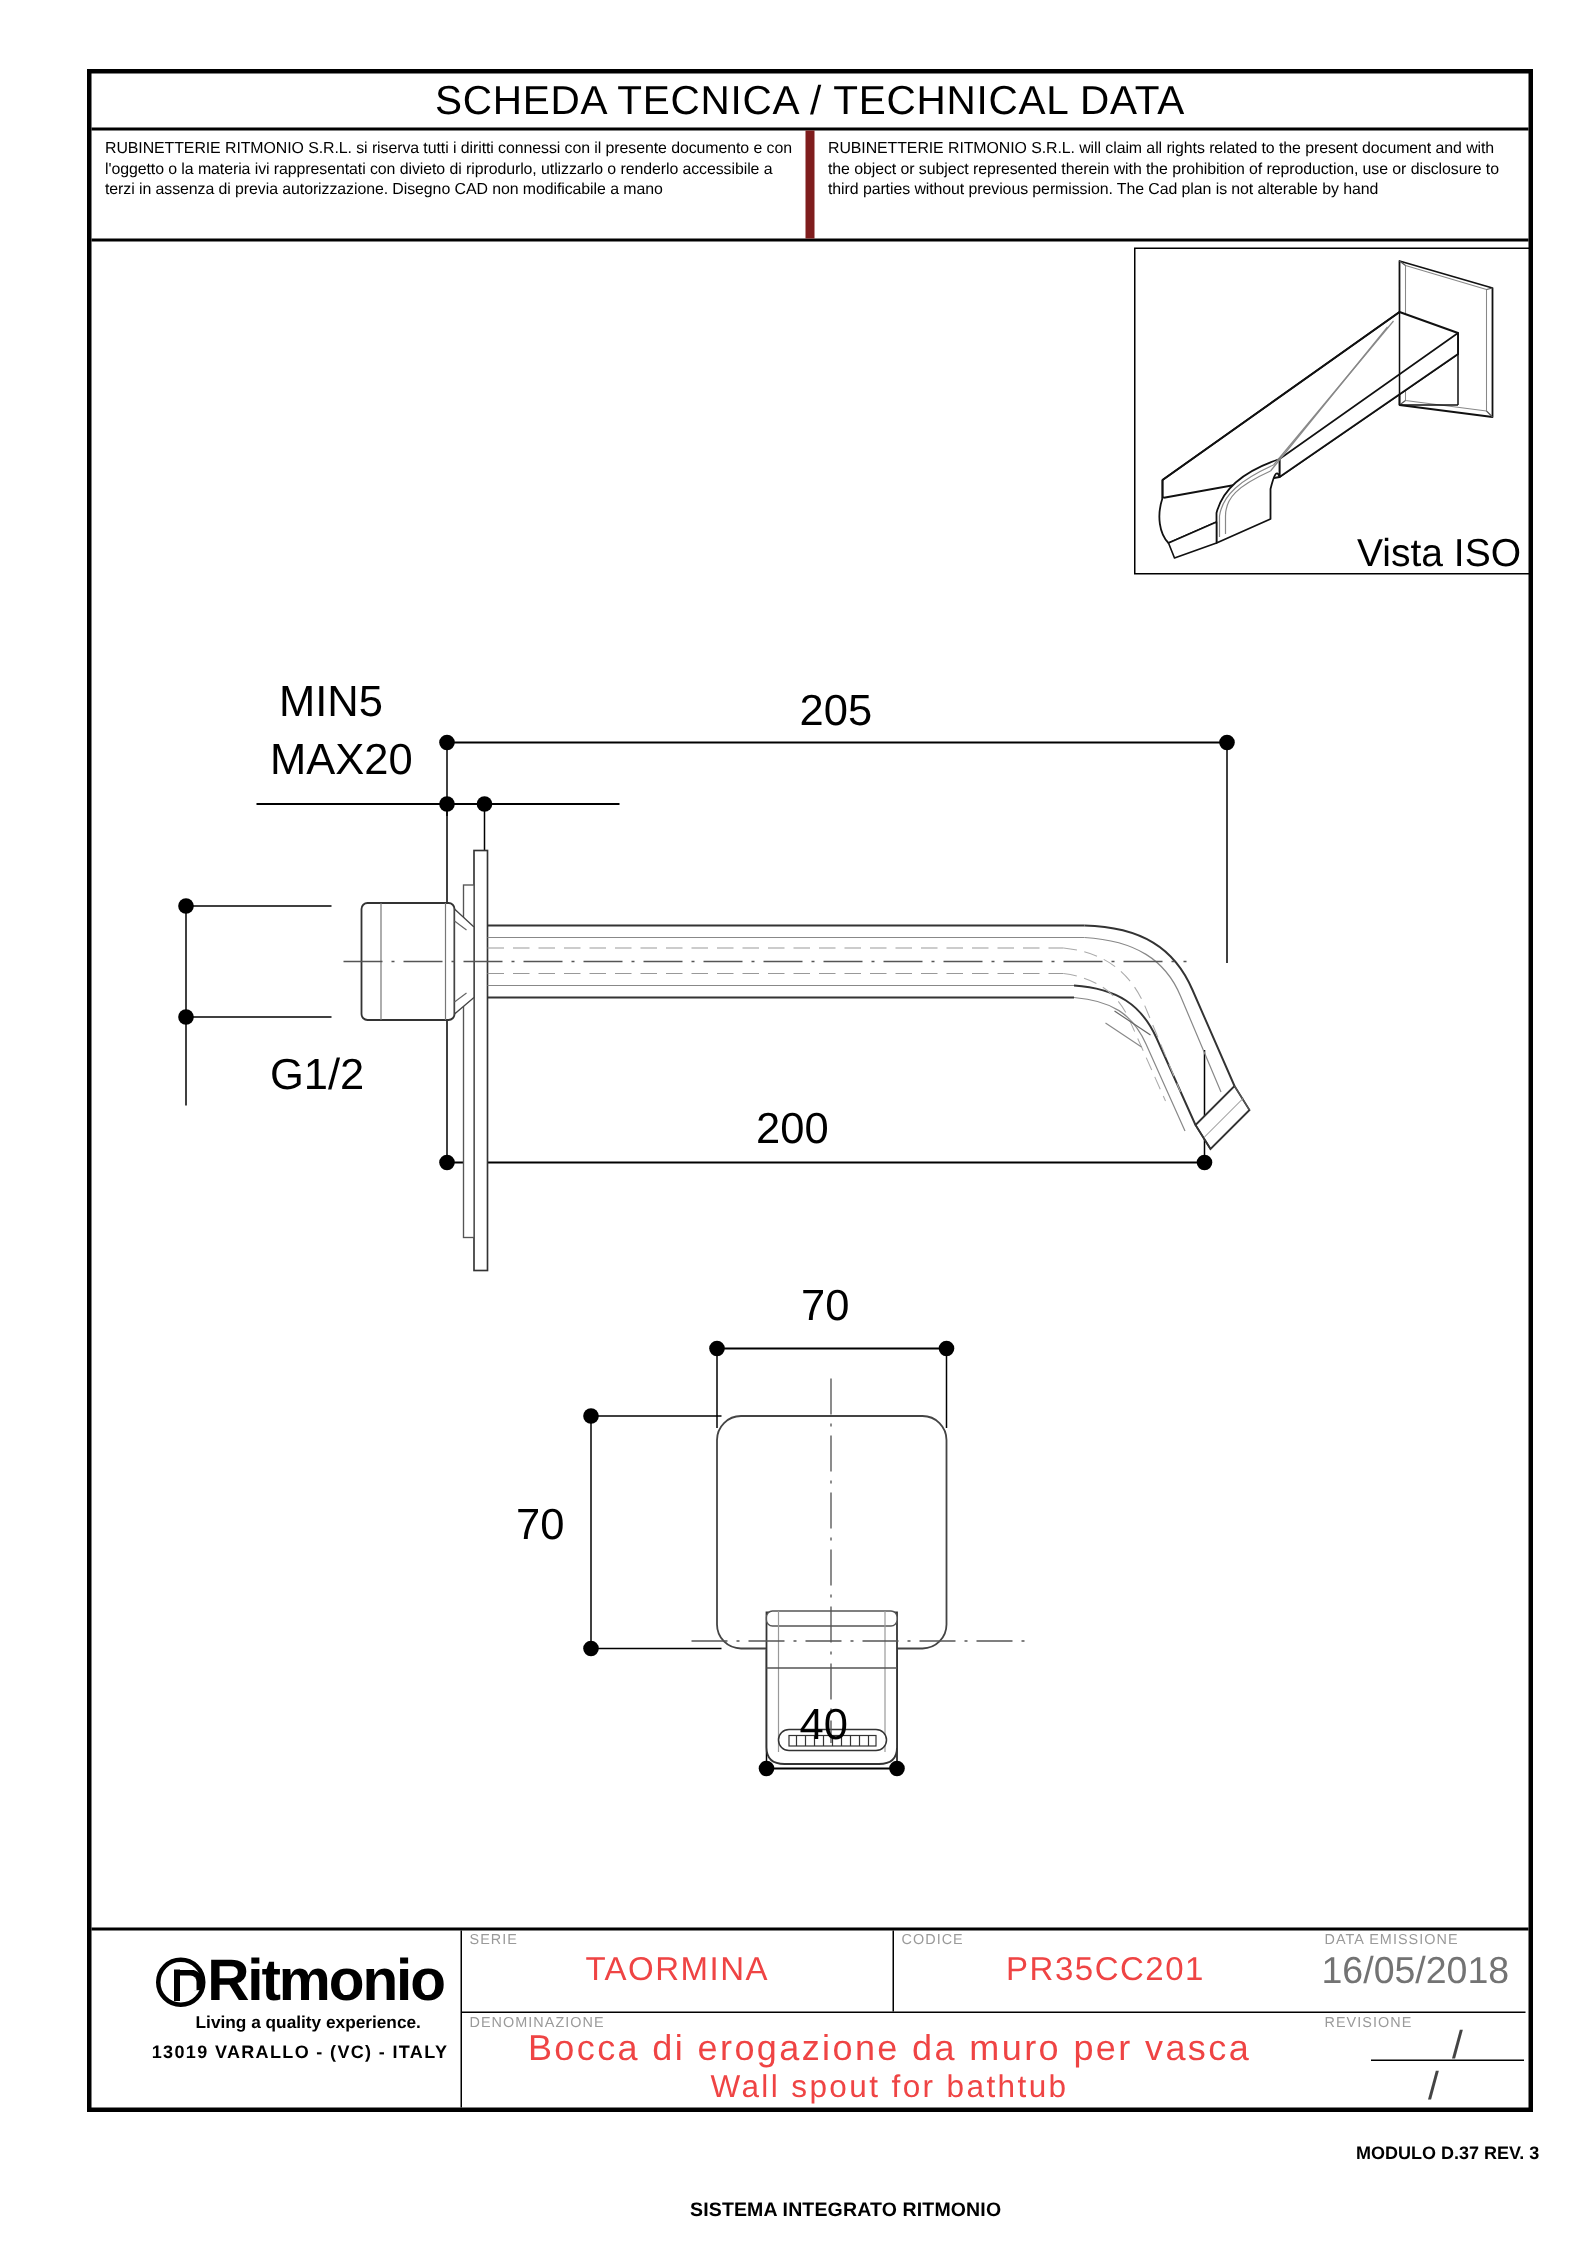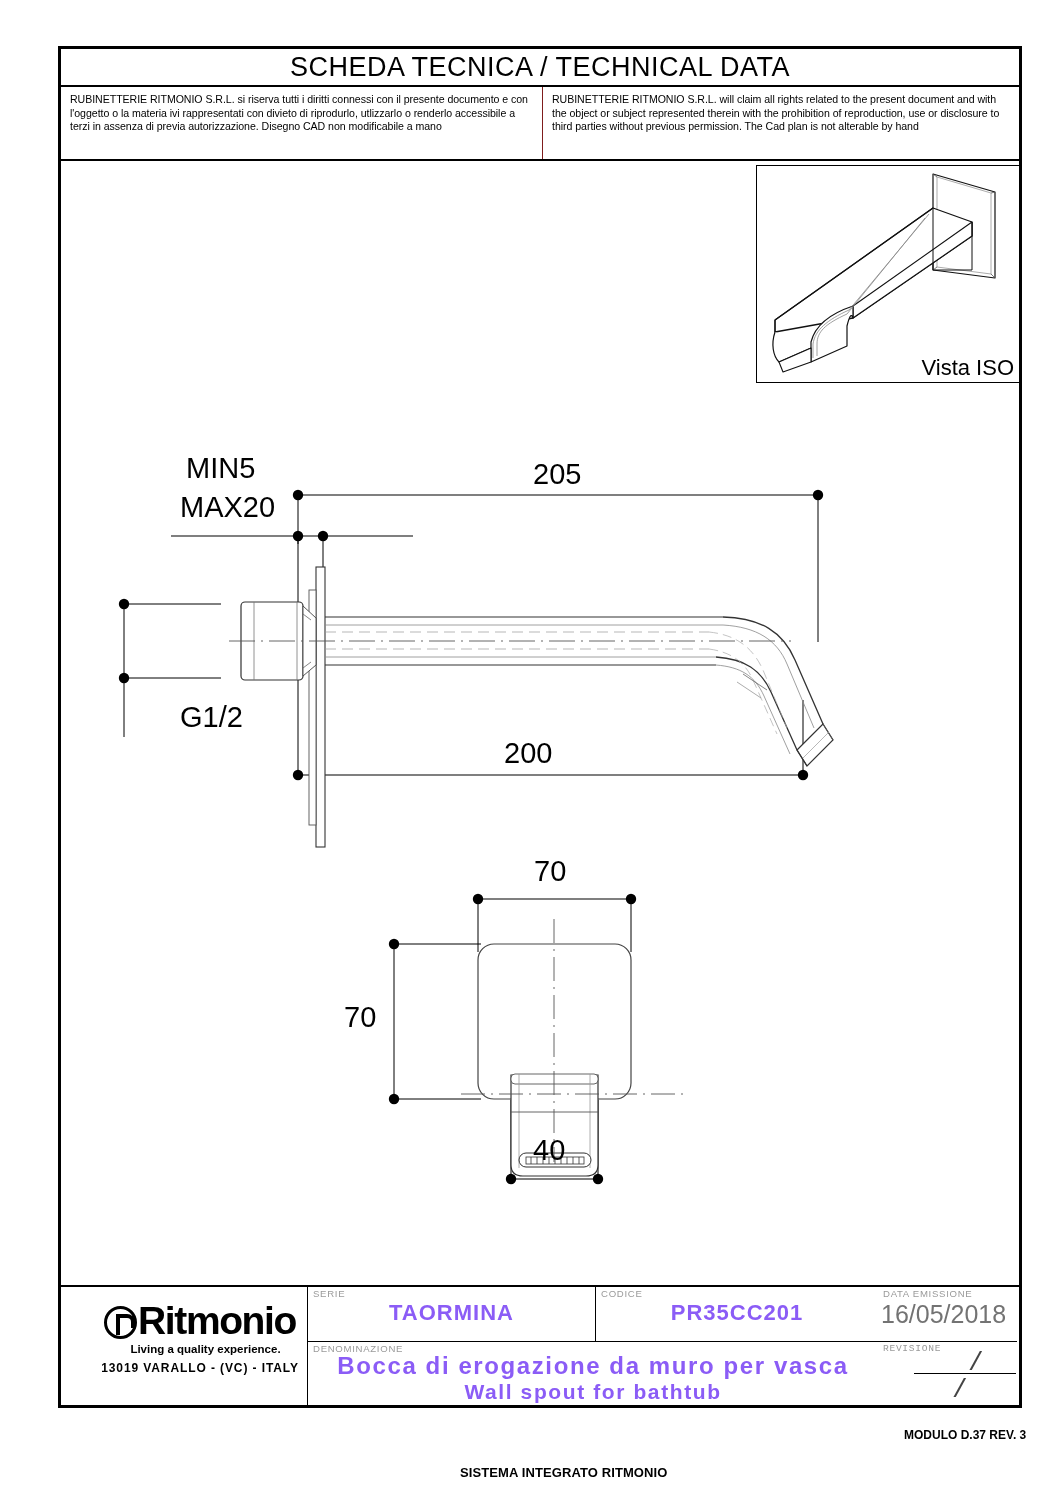--- a/index.html
+++ b/index.html
@@ -51,35 +51,35 @@
     width: 958px; height: 74px;
     border-bottom: 2px solid #000;
     display: flex;
   }
   .legal-cell {
     padding: 6px 8px 0 9px;
     font-size: 10.6px;
     line-height: 13.6px;
     letter-spacing: -0.05px;
   }
-  .legal-cell.left { width: 482px; border-right: 1px solid #7f1d1d; }
+  .legal-cell.left { width: 482px; border-right: 6px solid #7f1d1d; }
   .legal-cell.right { width: 476px; }
 
   
   .iso-box {
     position: absolute;
     left: 745px; top: 165px;
     width: 265px; height: 218px;
     border: 1.6px solid #000;
     overflow: hidden;
   }
   .iso-label {
     position: absolute;
     right: 6px; bottom: 0px;
-    font-size: 22px;
+    font-size: 26px;
     line-height: 28px;
   }
 
   
   .draw-canvas {
     position: absolute;
     left: 50px; top: 162px;
     width: 958px; height: 1118px;
   }
 
@@ -175,35 +175,34 @@
     font-size: 9.6px;
     color: #9a9a9a;
     letter-spacing: .7px;
     white-space: nowrap;
   }
   .tb-val {
     position: absolute;
     left: 0; right: 0; top: 13px;
     text-align: center;
     font-size: 22px;
-    color: #8b5cf6;
+    color: #ef4444;
     letter-spacing: 1px;
     white-space: nowrap;
-    font-weight: bold;
   }
   .tb-val.denom1 {
     top: 10px; font-size: 24px; letter-spacing: 1.6px;
   }
   .tb-val.denom2 {
     top: 38px; font-size: 21px; letter-spacing: 1.6px;
   }
 
   .tb-right { width: 139px; display: flex; flex-direction: column; }
   .tb-right-top { height: 55px; position: relative; border-bottom: 1.4px solid #000; }
-  .tb-right-bot { height: 63px; position: relative; font-family: Liberation Mono, monospace; }
+  .tb-right-bot { height: 63px; position: relative; }
   .tb-date {
     position: absolute;
     left: 3px; top: 13px;
     font-size: 25px;
     color: #737373;
     letter-spacing: 0px;
     white-space: nowrap;
   }
   .rev-slash {
     position: absolute;

